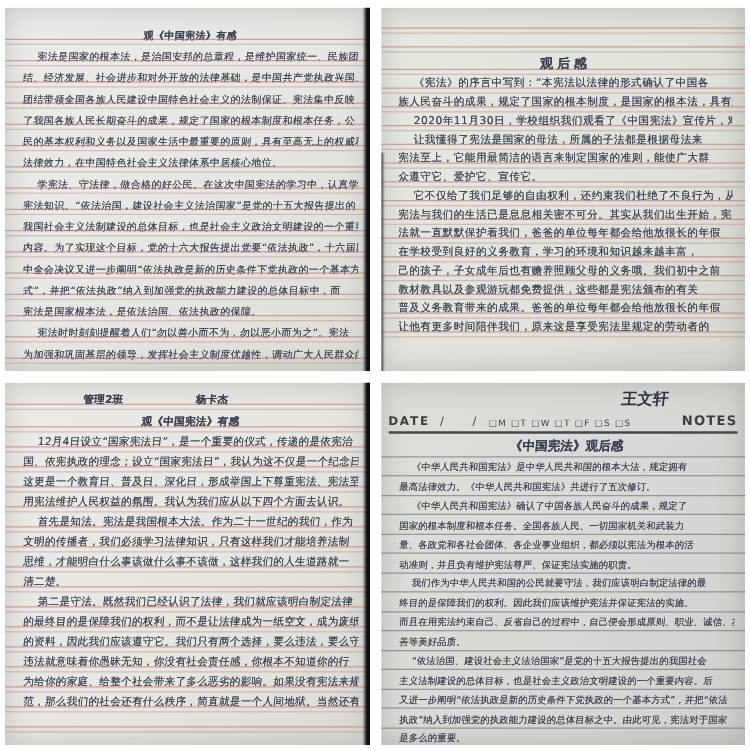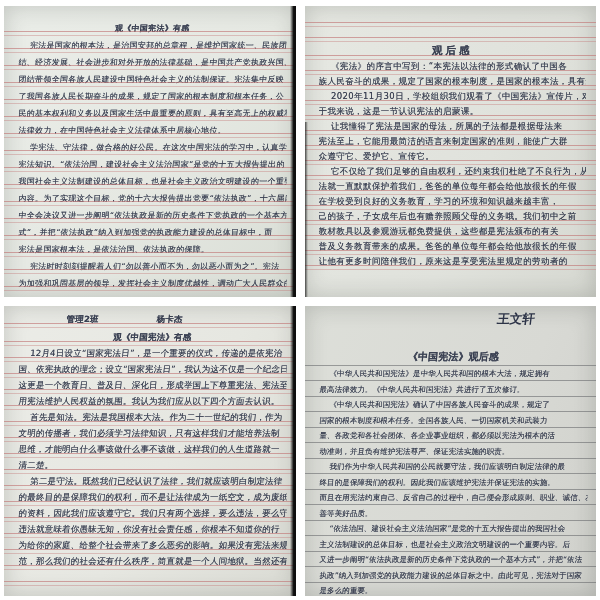--- a/index.html
+++ b/index.html
@@ -136,33 +136,33 @@
           <div class="row ruled">
             <span class="txt">    《宪法》的序言中写到：“本宪法以法律的形式确认了中国各</span>
           </div>
           <div class="row ruled">
             <span class="txt">族人民奋斗的成果，规定了国家的根本制度，是国家的根本法，具有最</span>
           </div>
           <div class="row ruled">
             <span class="txt">    2020年11月30日，学校组织我们观看了《中国宪法》宣传片，对</span>
           </div>
           <div class="row ruled">
-            <span class="txt">于我来说，这是一节认识宪法的启蒙课。</span>
-          </div>
-          <div class="row ruled">
             <span class="txt">    让我懂得了宪法是国家的母法，所属的子法都是根据母法来</span>
           </div>
           <div class="row ruled">
             <span class="txt">宪法至上，它能用最简洁的语言来制定国家的准则，能使广大群</span>
           </div>
           <div class="row ruled">
             <span class="txt">众遵守它、爱护它、宣传它。</span>
           </div>
           <div class="row ruled">
             <span class="txt">    它不仅给了我们足够的自由权利，还约束我们杜绝了不良行为，从而使</span>
+          </div>
+          <div class="row ruled">
+            <span class="txt">宪法与我们的生活已是息息相关密不可分。其实从我们出生开始，宪</span>
           </div>
           <div class="row ruled">
             <span class="txt">法就一直默默保护着我们，爸爸的单位每年都会给他放很长的年假</span>
           </div>
           <div class="row ruled">
             <span class="txt">在学校受到良好的义务教育，学习的环境和知识越来越丰富，</span>
           </div>
           <div class="row ruled">
             <span class="txt">己的孩子，子女成年后也有赡养照顾父母的义务哦。我们初中之前</span>
           </div>
@@ -235,20 +235,26 @@
             <span class="txt"></span>
           </div>
         </div>
     </div>
   </figure>
 
   <figure class="photo photo-br" style="margin:0">
     <div class="paper">
       <div class="br-header">
         <span class="br-name">王文轩</span>
+        <div class="br-dateline">
+          <span class="br-date">DATE</span>
+          <span class="br-slash">/        /</span>
+          <span class="br-week">□M □T □W □T □F □S □S</span>
+          <span class="br-notes">NOTES</span>
+        </div>
       </div>
       <div class="row ruled title-row">
         <span class="txt">《中国宪法》观后感</span>
       </div>
       <div>
           <div class="row ruled">
             <span class="txt">    《中华人民共和国宪法》是中华人民共和国的根本大法，规定拥有</span>
           </div>
           <div class="row ruled">
             <span class="txt">最高法律效力。《中华人民共和国宪法》共进行了五次修订。</span>

